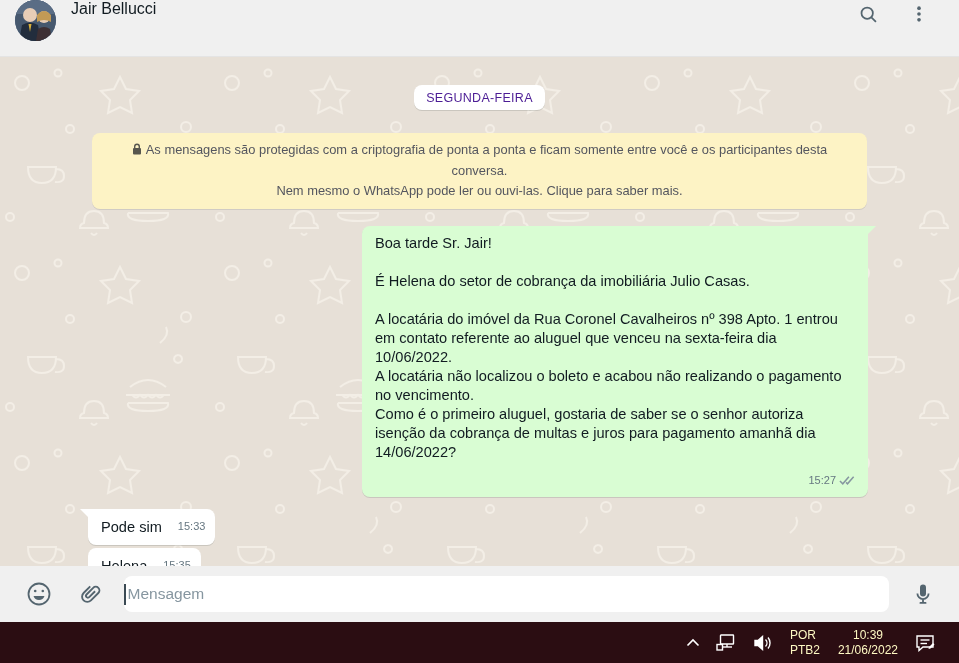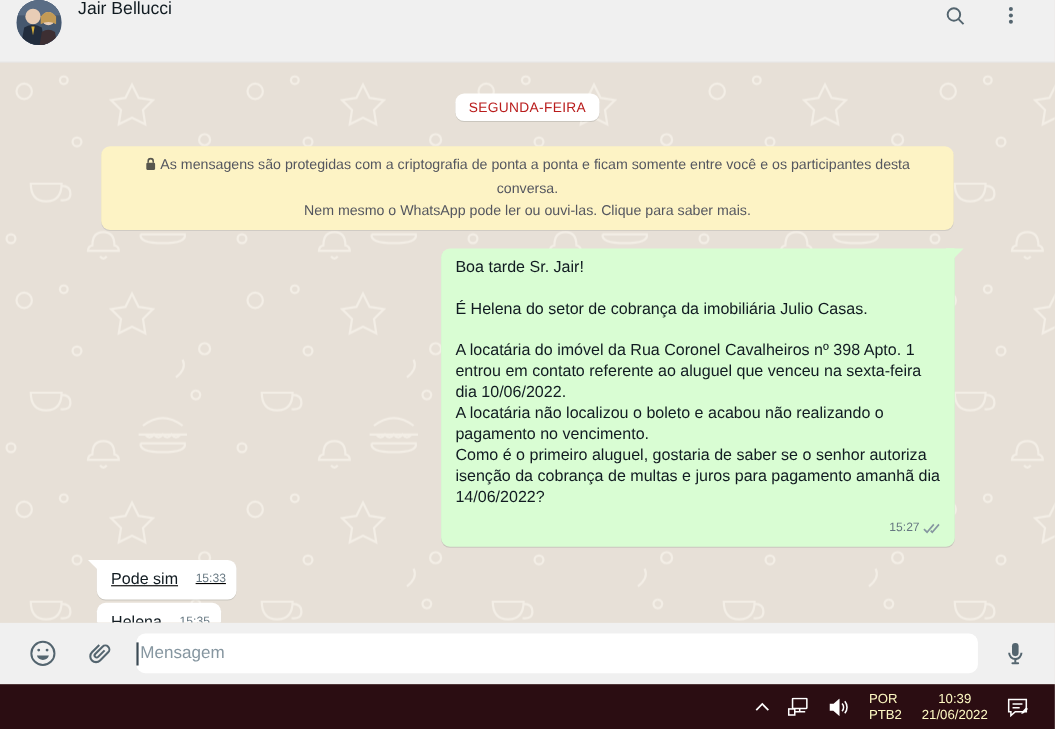--- a/index.html
+++ b/index.html
@@ -15,21 +15,21 @@
   .icon-btn { background:none; border:none; cursor:pointer; padding:4px; display:flex; align-items:center; justify-content:center; }
   .icon-btn + .icon-btn { margin-left:22px; }
   .slate { color:#54656f; }
 
   
   .chat-area { flex:1; position:relative; overflow:hidden; background:#e7e0d7; }
   .wallpaper { position:absolute; inset:0; width:100%; height:100%; }
   .chat-scroll { position:absolute; inset:0; display:flex; flex-direction:column; align-items:center; }
 
   .date-pill { margin-top:28px; background:#ffffff; border-radius:8px; padding:6px 12px 5px;
-               font-size:12.5px; color:#b91c1c; letter-spacing:.3px;
+               font-size:12.5px; color:#4c1d95; letter-spacing:.3px;
                box-shadow:0 1px .5px rgba(11,20,26,.13); }
 
   .encryption-banner { margin-top:23px; width:775px; background:#fdf3c5; border-radius:8px;
                        padding:7px 26px 8px; text-align:center; font-size:12.9px; line-height:20px;
                        color:#54565f; cursor:pointer; box-shadow:0 1px .5px rgba(11,20,26,.10); }
   .lock-icon { display:inline-block; vertical-align:-1px; margin-right:4px; }
 
   .row { width:100%; display:flex; padding:0 91px 0 88px; }
   .row.out { justify-content:flex-end; }
   .row.in  { justify-content:flex-start; }
@@ -37,29 +37,29 @@
   .bubble { position:relative; border-radius:8px; background:#fff; color:#111b21;
             font-size:14.6px; line-height:19px; box-shadow:0 1px .5px rgba(11,20,26,.13); cursor:pointer; }
   .bubble.out { background:#d9fdd3; }
   .bubble.tail-right { border-top-right-radius:0; }
   .bubble.tail-right::after { content:""; position:absolute; top:0; right:-8px; width:0; height:0;
             border:8px solid transparent; border-top-color:#d9fdd3; border-left-color:#d9fdd3; }
   .bubble.tail-left { border-top-left-radius:0; }
   .bubble.tail-left::before { content:""; position:absolute; top:0; left:-8px; width:0; height:0;
             border:8px solid transparent; border-top-color:#fff; border-right-color:#fff; }
 
-  .bubble.big { width:467px; padding:8px 12px 7px 13px; margin-top:17px; }
+  .bubble.big { width:506px; padding:8px 12px 7px 13px; margin-top:17px; }
   .msg-text { white-space:pre-wrap; }
   .msg-meta { display:flex; justify-content:flex-end; align-items:center; gap:3px; margin-top:9px;
               font-size:11px; color:#667781; }
   .checks { flex:none; }
 
   .bubble.small { display:flex; align-items:flex-end; padding:8px 10px 8px 13px; }
   .bubble.small .msg-meta { margin:0 0 0 16px; padding-bottom:1px; }
-  .row.pode { margin-top:12px;text-decoration:underline; }
+  .row.pode { margin-top:12px; }
   .row.helena { margin-top:3px; }
 
   
   .composer { height:56px; flex:none; background:#f0f0f0; display:flex; align-items:center; padding:0 20px 0 22px; }
   .composer .icon-btn + .icon-btn { margin-left:17px; }
   .composer-input { flex:1; height:36px; background:#fff; border-radius:8px; margin:0 18px;
                     display:flex; align-items:center; padding:0 0; cursor:text; }
   .caret { width:1.5px; height:21px; background:#3b4a54; margin-right:2px; animation:blink 1s steps(1) infinite; }
   @keyframes blink { 50% { opacity:0; } }
   .placeholder { font-size:15.5px; color:#8696a0; }

